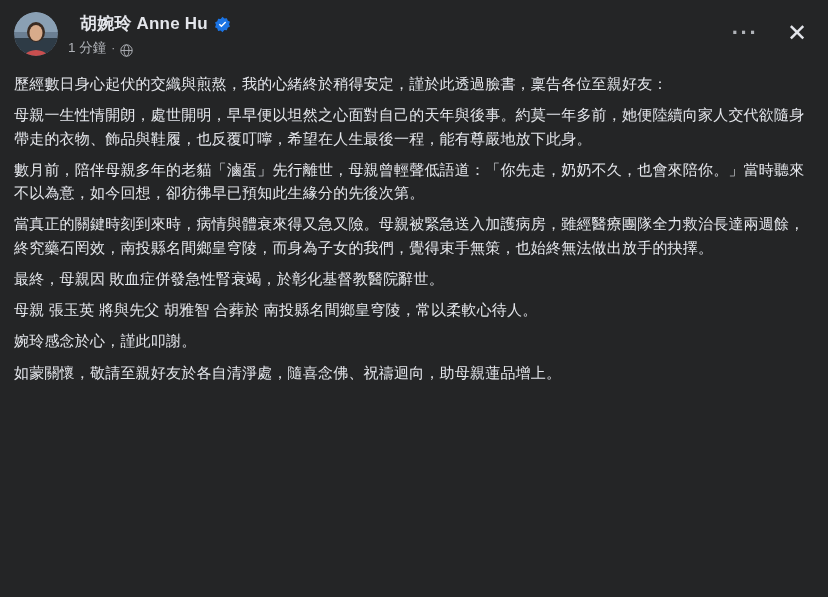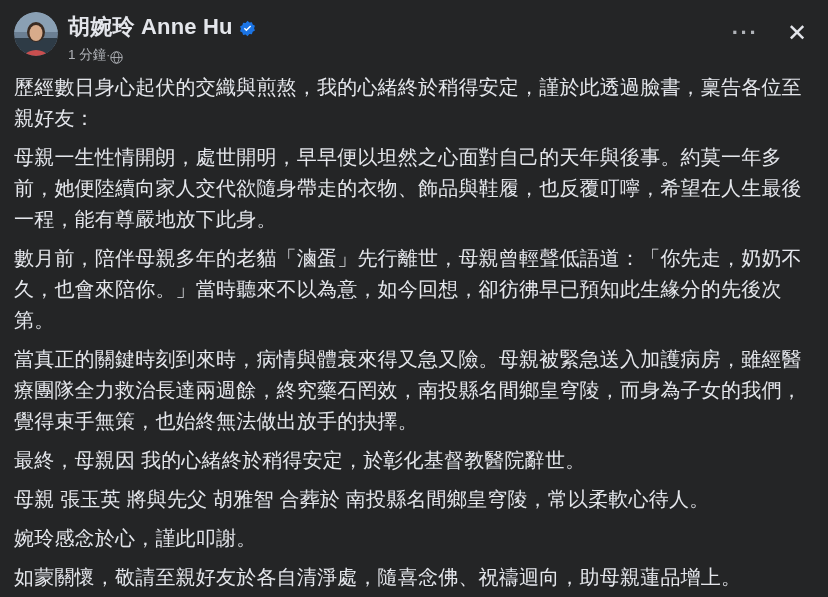--- a/index.html
+++ b/index.html
@@ -42,37 +42,39 @@
     flex: 1 1 auto;
     min-width: 0;
     padding-top: 2px;
   }
   .name-row {
     display: flex;
     align-items: center;
     gap: 6px;
   }
   .poster-name {
-    font-size: 22px;
+    font-size: 17px;
     font-weight: bold;
     color: #e4e6eb;
     letter-spacing: 0.2px;
     white-space: nowrap;
+    margin-left: 12px;
   }
   .verified {
     width: 17px;
     height: 17px;
     flex: 0 0 17px;
     display: inline-block;
     position: relative;
     top: 1px;
   }
   .meta-row {
     display: flex;
     align-items: center;
+    gap: 5px;
     margin-top: 4px;
     color: #b0b3b8;
     font-size: 13.5px;
   }
   .meta-dot {
     color: #b0b3b8;
     font-size: 12px;
     line-height: 1;
   }
   .globe-icon {
@@ -109,21 +111,21 @@
     font-weight: bold;
   }
   .close-x {
     font-size: 24px;
     line-height: 1;
     color: #e4e6eb;
     font-weight: 300;
   }
   .post-body {
     margin-top: 6px;
-    font-size: 20px;
+    font-size: 15px;
     line-height: 1.55;
     color: #e4e6eb;
     letter-spacing: 0.2px;
   }
   .post-body p {
     margin: 0 0 8px 0;
   }
   .post-body p:last-child { margin-bottom: 0; }
 </style>
 </head>
@@ -183,19 +185,19 @@
       </button>
     </div>
 
   </div>
 
   <div class="post-body">
     <p>歷經數日身心起伏的交織與煎熬，我的心緒終於稍得安定，謹於此透過臉書，稟告各位至親好友：</p>
     <p>母親一生性情開朗，處世開明，早早便以坦然之心面對自己的天年與後事。約莫一年多前，她便陸續向家人交代欲隨身帶走的衣物、飾品與鞋履，也反覆叮嚀，希望在人生最後一程，能有尊嚴地放下此身。</p>
     <p>數月前，陪伴母親多年的老貓「滷蛋」先行離世，母親曾輕聲低語道：「你先走，奶奶不久，也會來陪你。」當時聽來不以為意，如今回想，卻彷彿早已預知此生緣分的先後次第。</p>
     <p>當真正的關鍵時刻到來時，病情與體衰來得又急又險。母親被緊急送入加護病房，雖經醫療團隊全力救治長達兩週餘，終究藥石罔效，南投縣名間鄉皇穹陵，而身為子女的我們，覺得束手無策，也始終無法做出放手的抉擇。</p>
-    <p>最終，母親因 我的心緒終於稍得安定，於彰化基督教醫院辭世。</p>
+    <p>最終，母親因 敗血症併發急性腎衰竭，於彰化基督教醫院辭世。</p>
     <p>母親 張玉英 將與先父 胡雅智 合葬於 南投縣名間鄉皇穹陵，常以柔軟心待人。</p>
     <p>婉玲感念於心，謹此叩謝。</p>
     <p>如蒙關懷，敬請至親好友於各自清淨處，隨喜念佛、祝禱迴向，助母親蓮品增上。</p>
   </div>
 
 </div>
 
 </body></html>

